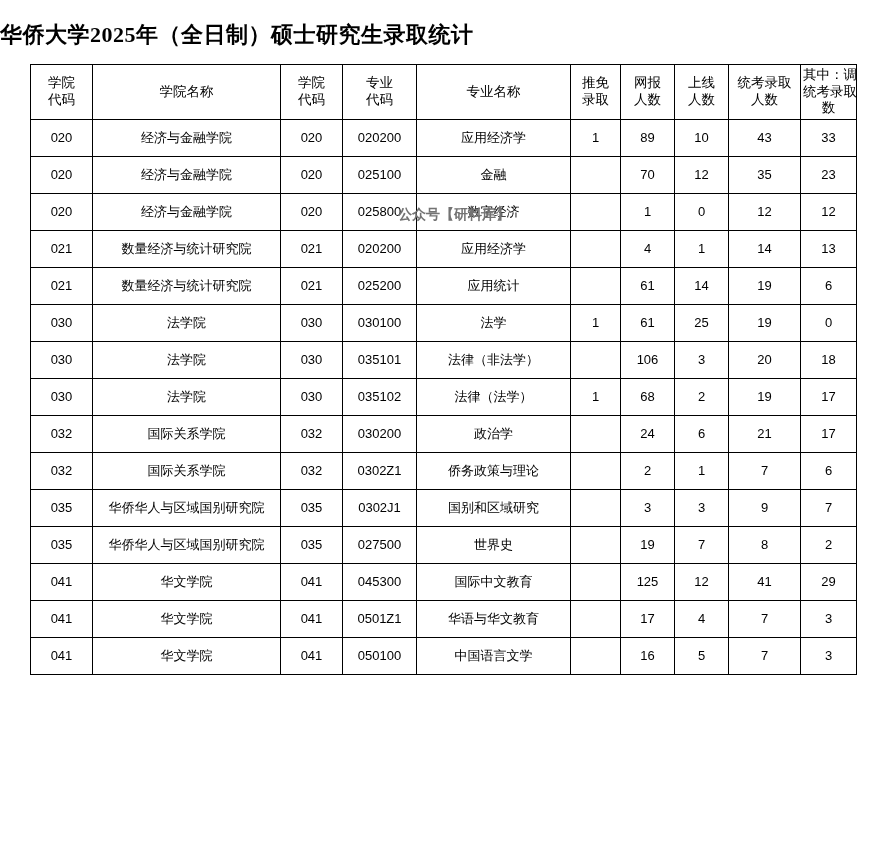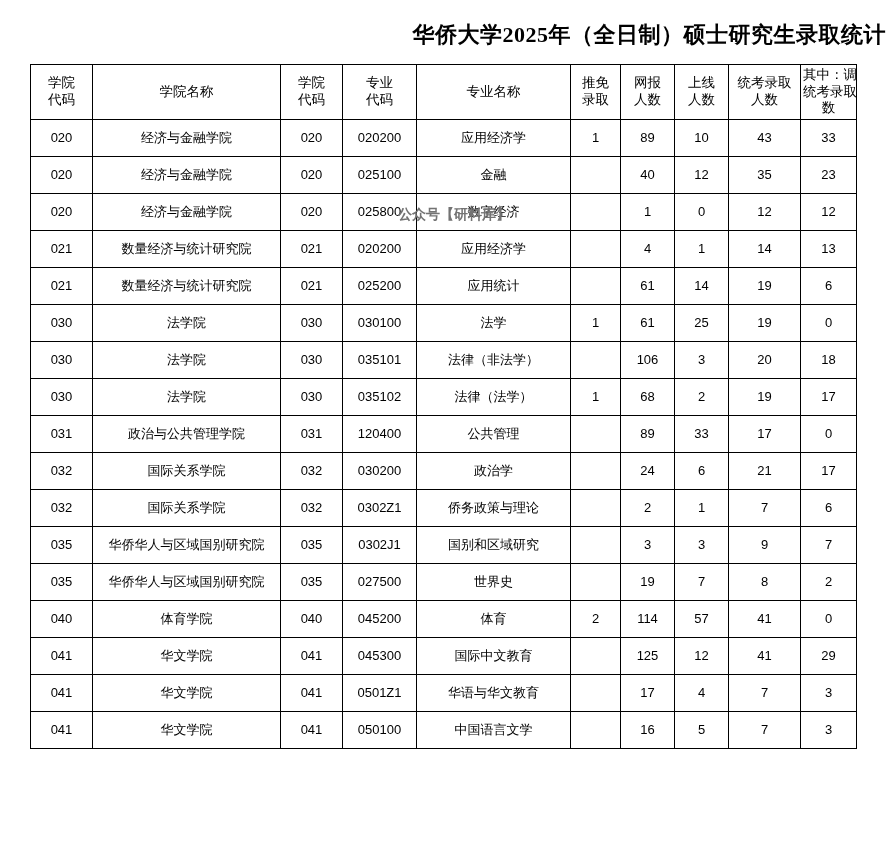--- a/index.html
+++ b/index.html
@@ -14,21 +14,21 @@
     color: #000000;
     overflow: hidden;
   }
   .page {
     position: relative;
     width: 886px;
     height: 846px;
     box-sizing: border-box;
   }
   .title {
-    text-align: right;
+    text-align: left;
     font-size: 22px;
     font-weight: bold;
     letter-spacing: 0.5px;
     padding-top: 20px;
     padding-bottom: 14px;
     font-family: "Liberation Serif", "DejaVu Serif", serif;
   }
   .table-wrap {
     padding: 0 30px;
     box-sizing: border-box;
@@ -132,21 +132,21 @@
             <td class="num">43</td>
             <td class="num">33</td>
           </tr>
           <tr>
             <td>020</td>
             <td>经济与金融学院</td>
             <td>020</td>
             <td>025100</td>
             <td>金融</td>
             <td></td>
-            <td class="num">40</td>
+            <td class="num">70</td>
             <td class="num">12</td>
             <td class="num">35</td>
             <td class="num">23</td>
           </tr>
           <tr>
             <td>020</td>
             <td>经济与金融学院</td>
             <td>020</td>
             <td>025800</td>
             <td>数字经济</td>
@@ -210,32 +210,20 @@
             <td>030</td>
             <td>035102</td>
             <td>法律（法学）</td>
             <td>1</td>
             <td class="num">68</td>
             <td class="num">2</td>
             <td class="num">19</td>
             <td class="num">17</td>
           </tr>
           <tr>
-            <td>031</td>
-            <td>政治与公共管理学院</td>
-            <td>031</td>
-            <td>120400</td>
-            <td>公共管理</td>
-            <td></td>
-            <td class="num">89</td>
-            <td class="num">33</td>
-            <td class="num">17</td>
-            <td class="num">0</td>
-          </tr>
-          <tr>
             <td>032</td>
             <td>国际关系学院</td>
             <td>032</td>
             <td>030200</td>
             <td>政治学</td>
             <td></td>
             <td class="num">24</td>
             <td class="num">6</td>
             <td class="num">21</td>
             <td class="num">17</td>
@@ -270,32 +258,20 @@
             <td>035</td>
             <td>027500</td>
             <td>世界史</td>
             <td></td>
             <td class="num">19</td>
             <td class="num">7</td>
             <td class="num">8</td>
             <td class="num">2</td>
           </tr>
           <tr>
-            <td>040</td>
-            <td>体育学院</td>
-            <td>040</td>
-            <td>045200</td>
-            <td>体育</td>
-            <td>2</td>
-            <td class="num">114</td>
-            <td class="num">57</td>
-            <td class="num">41</td>
-            <td class="num">0</td>
-          </tr>
-          <tr>
             <td>041</td>
             <td>华文学院</td>
             <td>041</td>
             <td>045300</td>
             <td>国际中文教育</td>
             <td></td>
             <td class="num">125</td>
             <td class="num">12</td>
             <td class="num">41</td>
             <td class="num">29</td>

